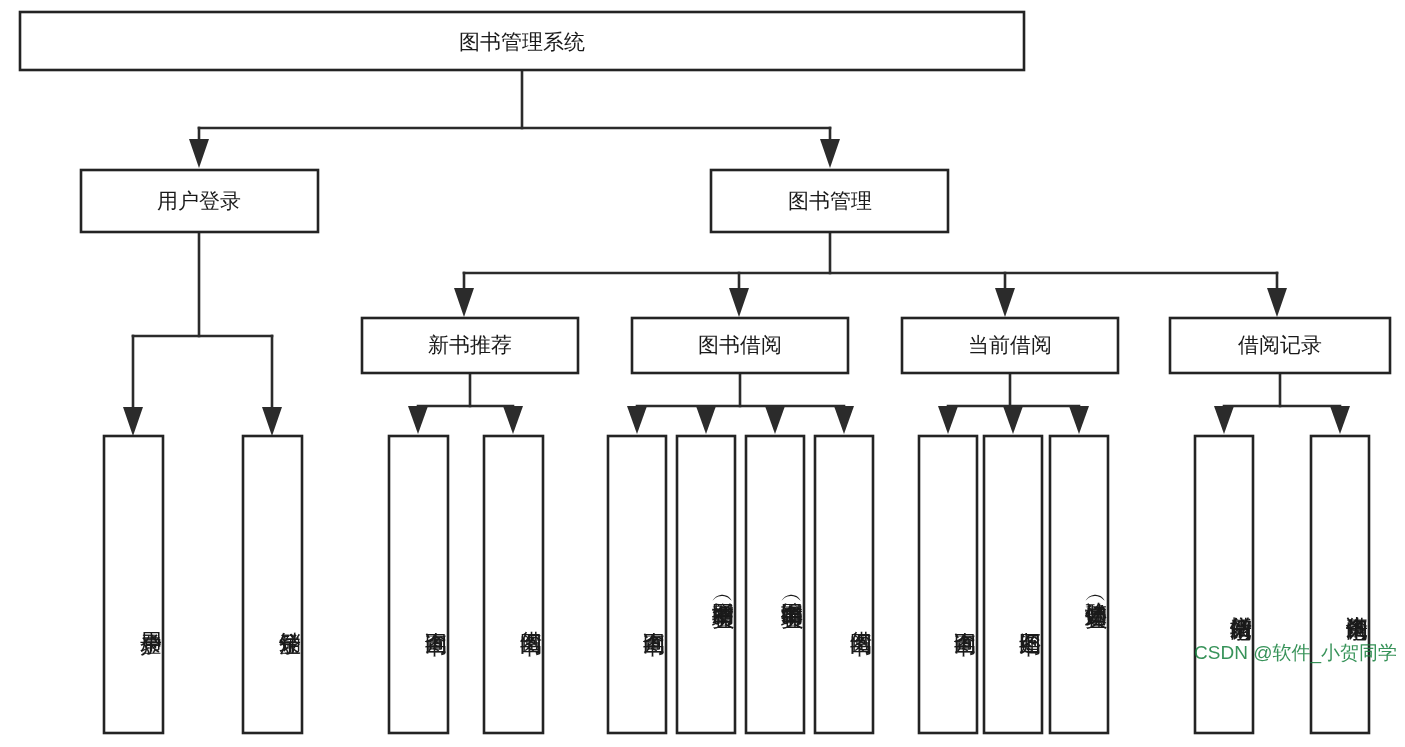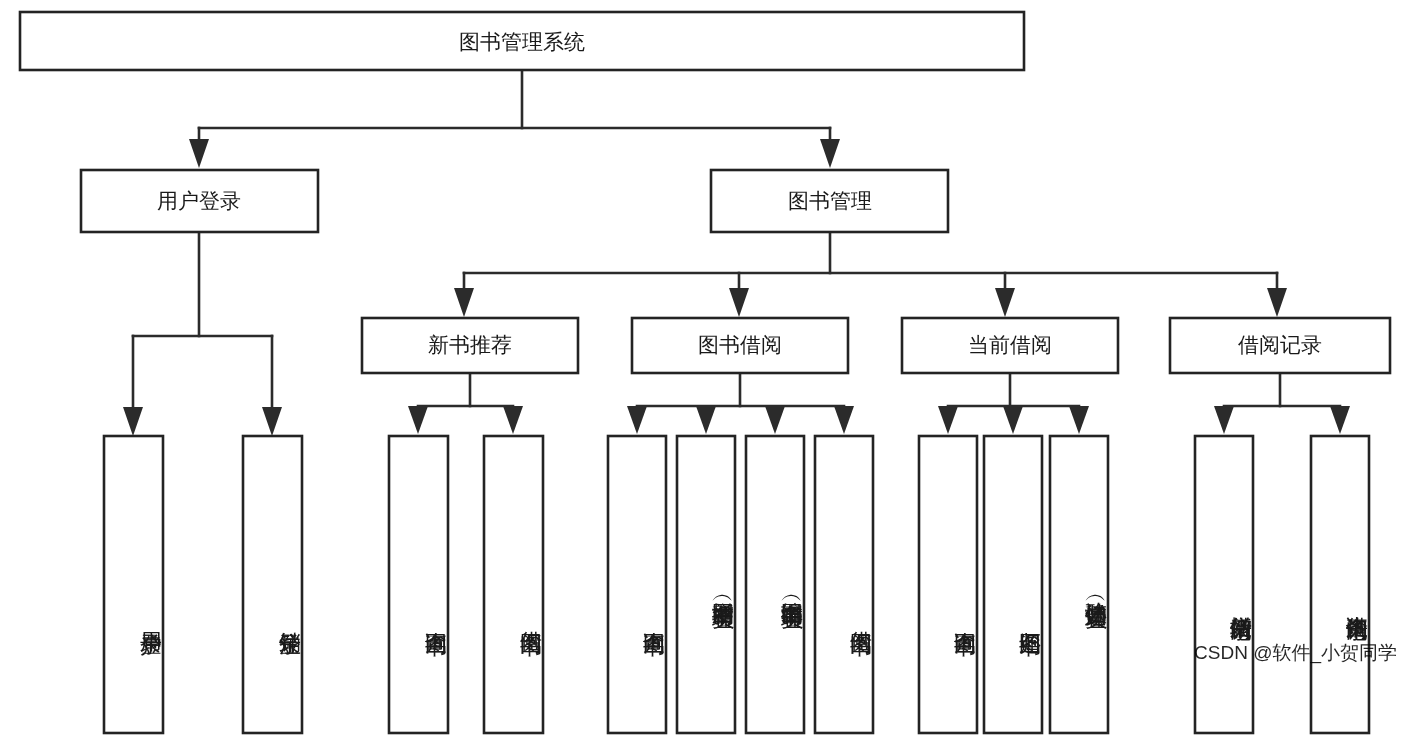--- a/index.html
+++ b/index.html
@@ -61,21 +61,21 @@
     justify-content: center;
     white-space: nowrap;
     pointer-events: none;
   }
   .watermark {
     position: absolute;
     right: 8px;
     bottom: 4px;
     font-family: "Liberation Sans", "DejaVu Sans", sans-serif;
     font-size: 19px;
-    color: #000000;
+    color: #15803d;
     opacity: 0.85;
     white-space: nowrap;
   }
 </style>
 </head>
 <body>
 
 <div id="diagram-root">
 
   <svg class="diagram" viewBox="0 0 1405 747">

